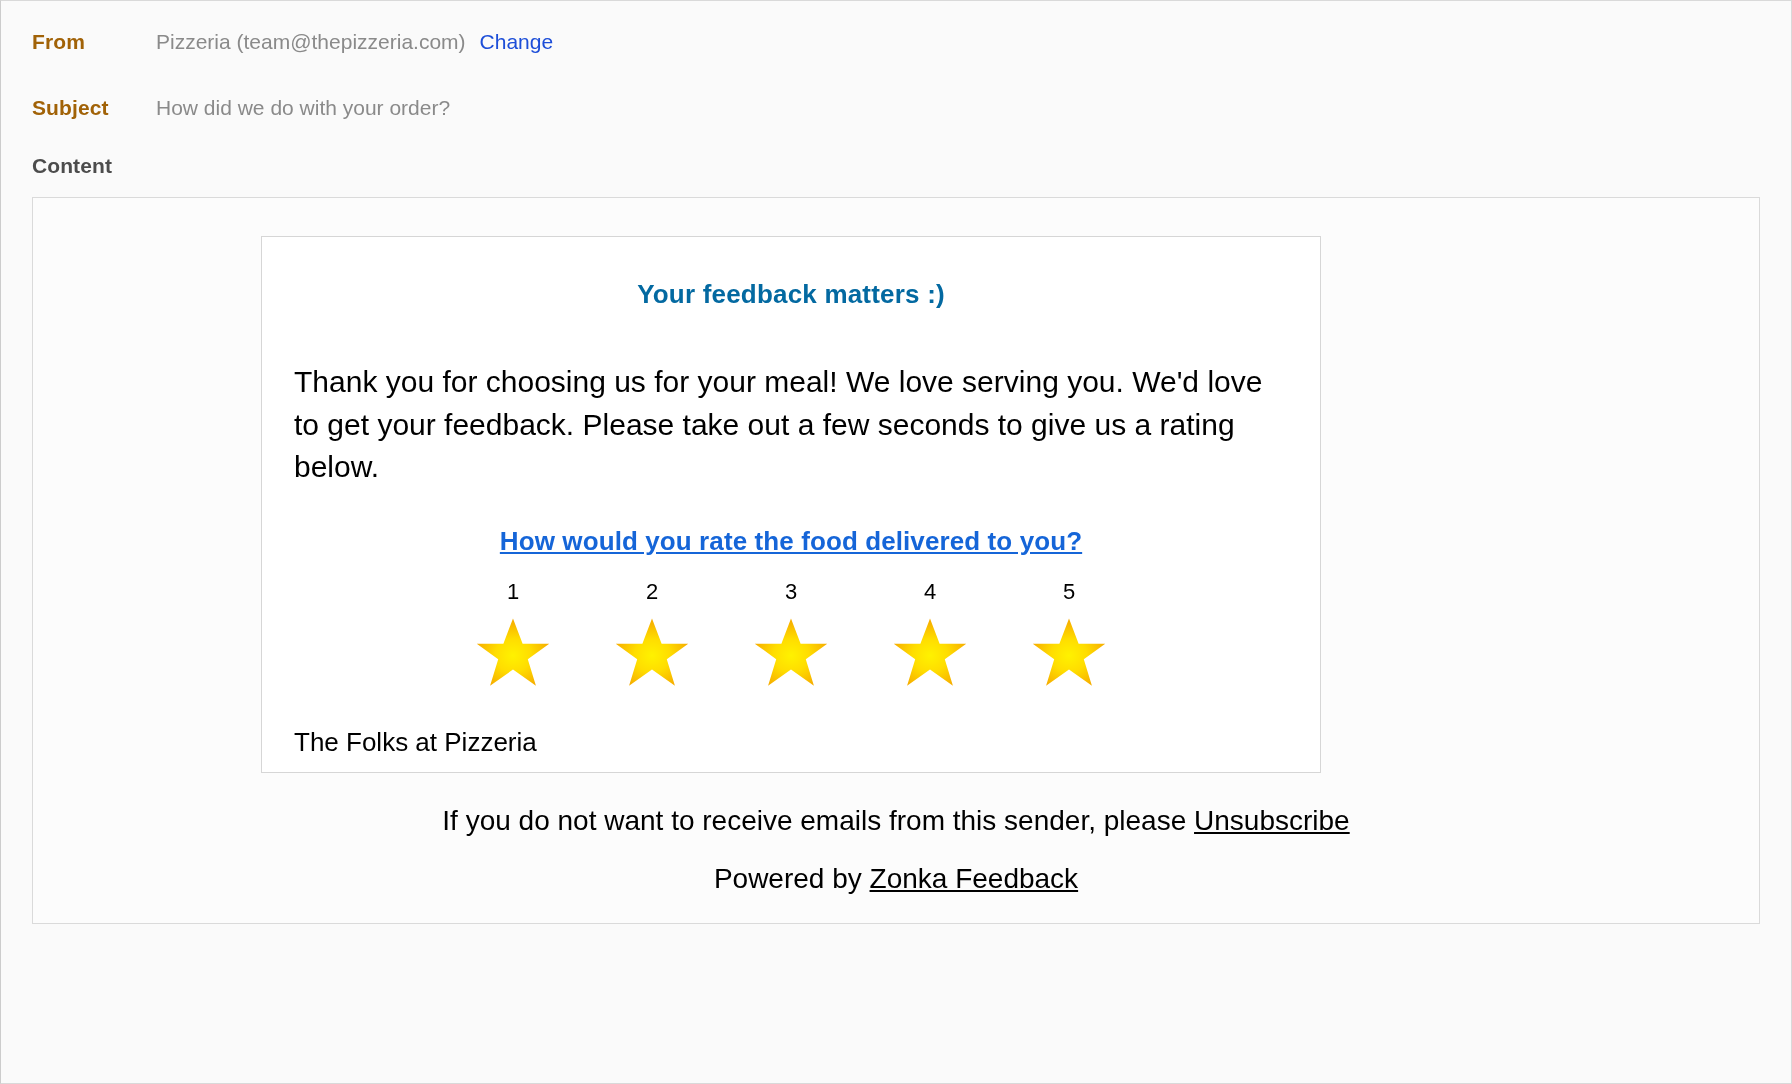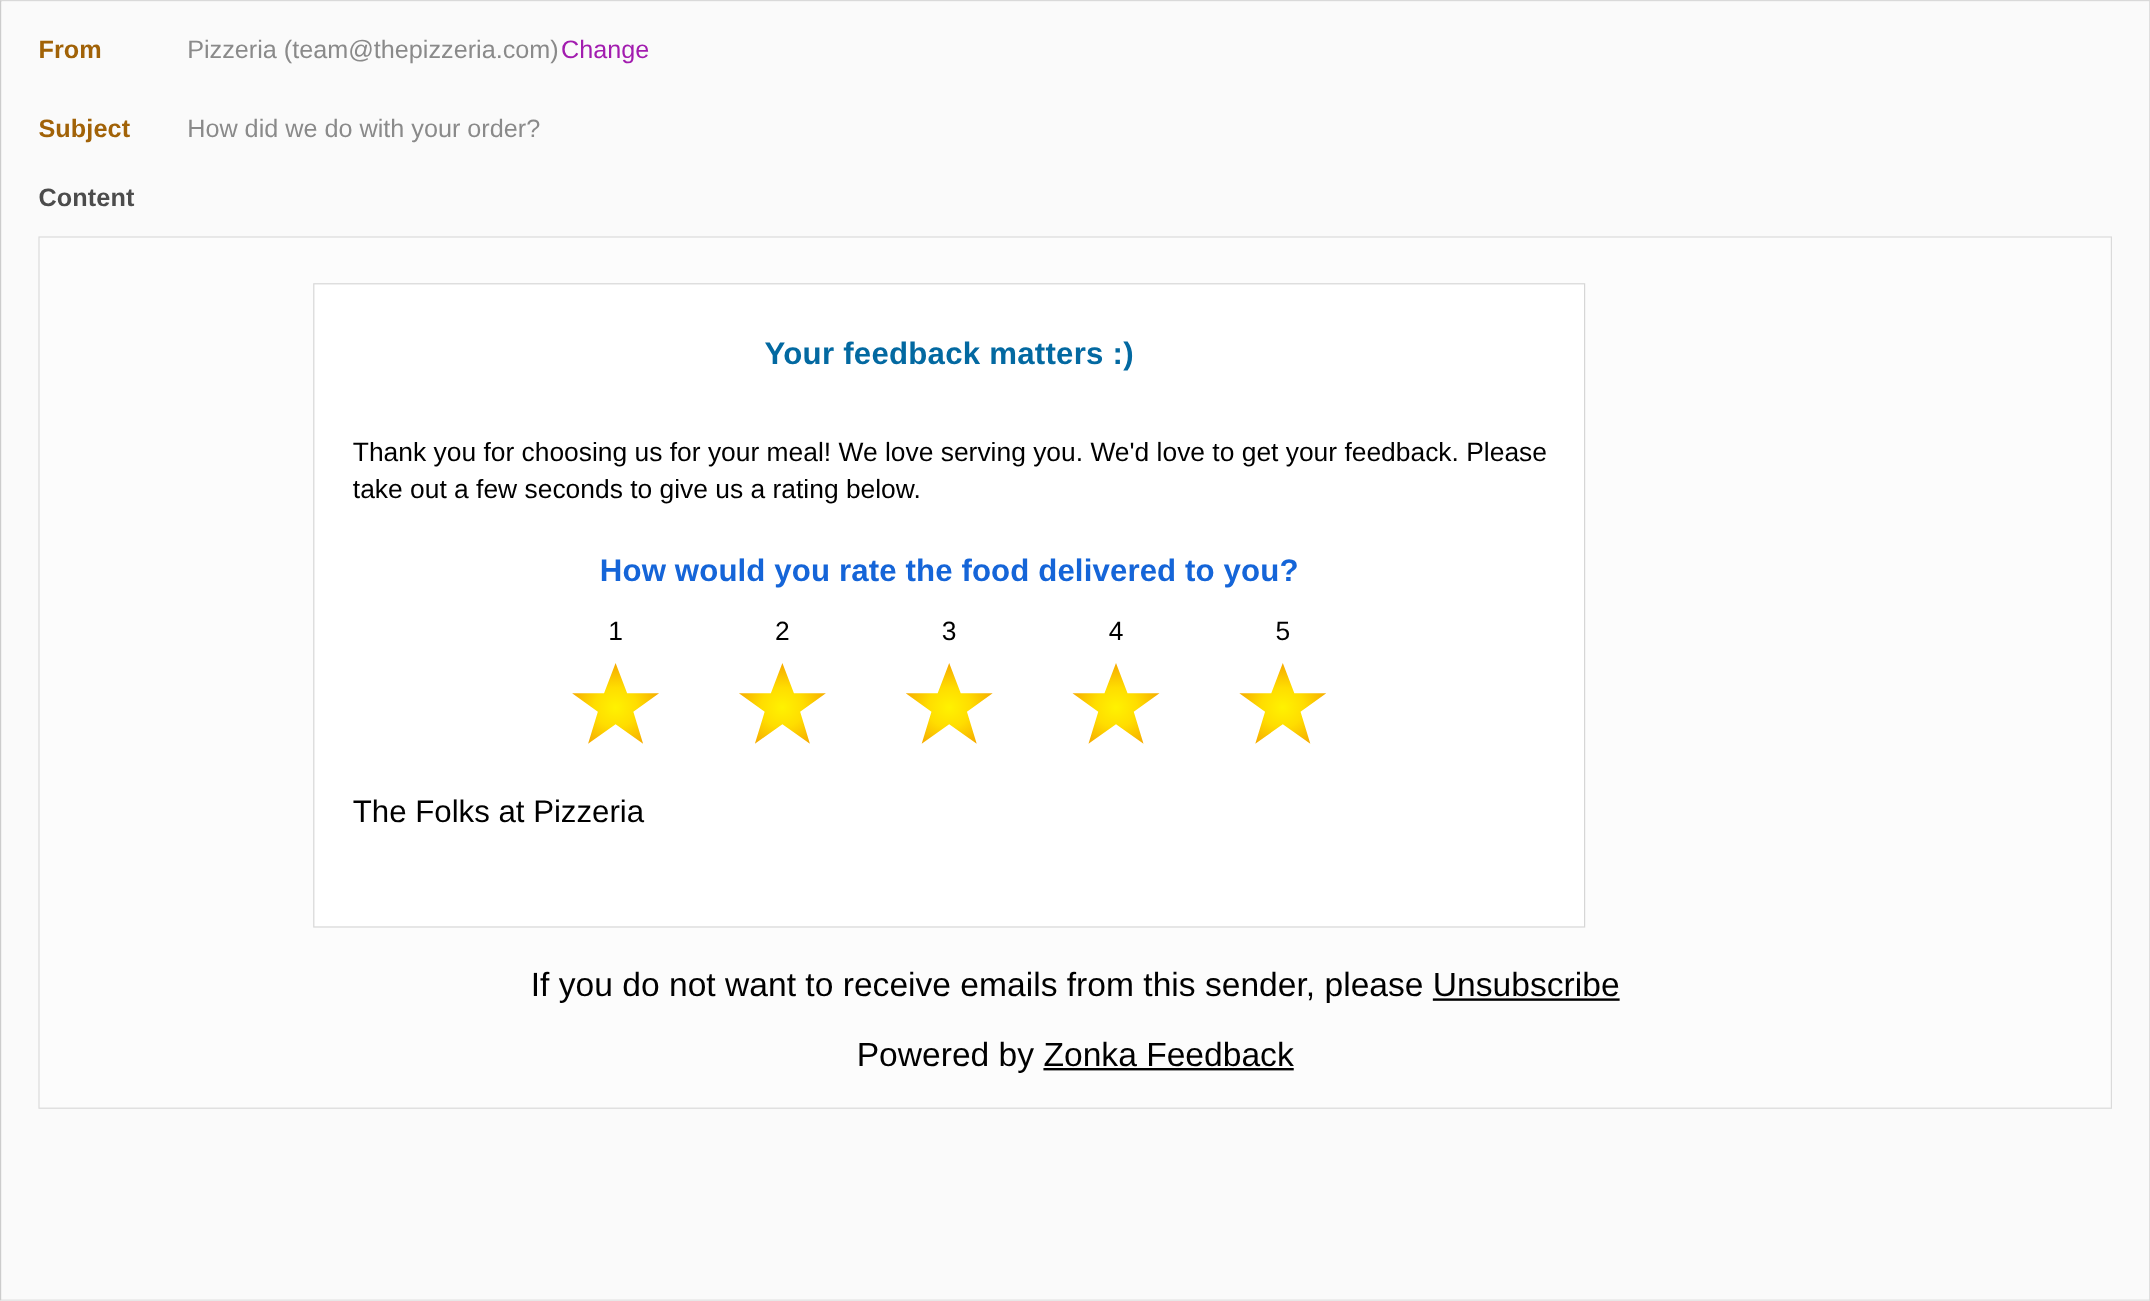--- a/index.html
+++ b/index.html
@@ -40,22 +40,22 @@
     color: #a16207;
     letter-spacing: 0.1px;
   }
   .field-value {
     font-size: 21px;
     color: #8a8a8a;
     font-weight: normal;
   }
   .change-link {
     font-size: 21px;
-    color: #a21caf;
-    margin-left: 2px;
+    color: #1d4ed8;
+    margin-left: 14px;
     cursor: pointer;
     text-decoration: none;
   }
   #row-from   { margin-top: 29px; }
   #row-subject{ margin-top: 42px; }
 
   #content-label {
     margin-top: 34px;
     padding-left: 31px;
     font-size: 21px;
@@ -99,35 +99,36 @@
     text-align: center;
     font-size: 26px;
     font-weight: bold;
     color: #0369a1;
     letter-spacing: 0.2px;
   }
 
   #email-body {
     margin: 0;
     padding: 51px 30px 0 32px;
-    font-size: 22px;
+    font-size: 30px;
     line-height: 1.42;
     color: #000000;
     text-align: left;
     max-width: 1010px;
   }
 
   #email-question {
     margin: 0;
     padding-top: 37px;
     text-align: center;
     font-size: 26px;
     font-weight: bold;
     color: #1565d8;
     letter-spacing: 0.1px;
+    text-decoration: underline;
   }
 
   
   #rating-row {
     display: flex;
     justify-content: center;
     align-items: flex-start;
     gap: 65px;
     padding-top: 24px;
   }

